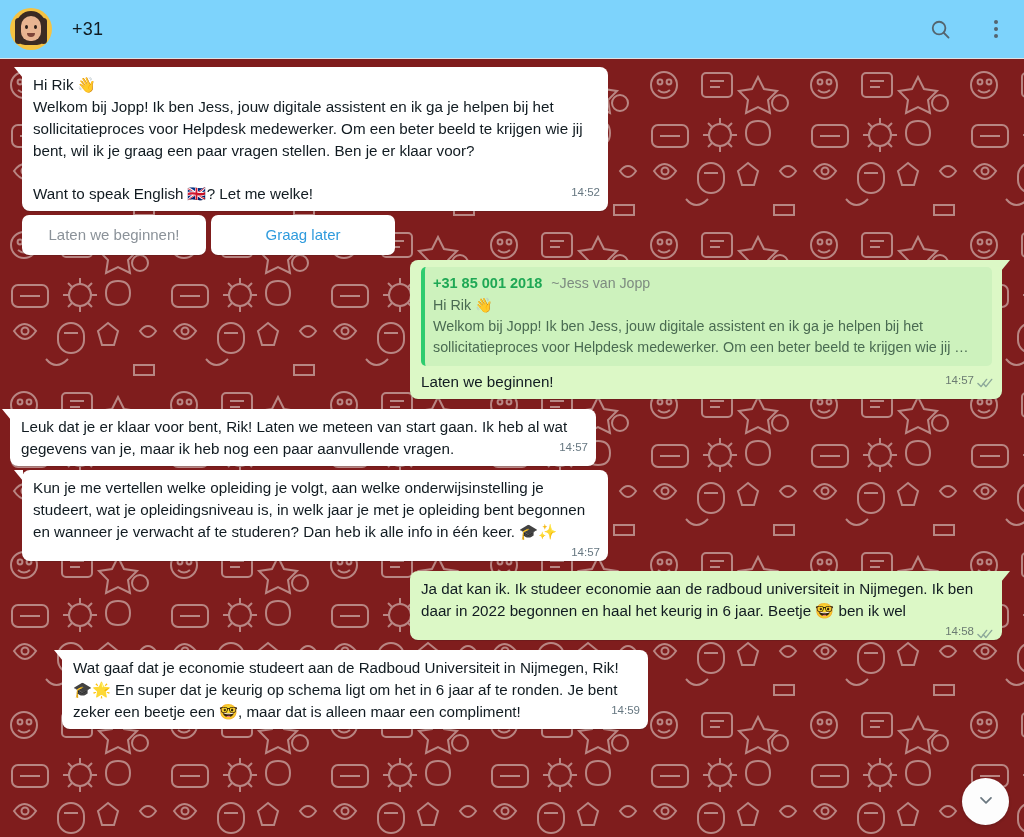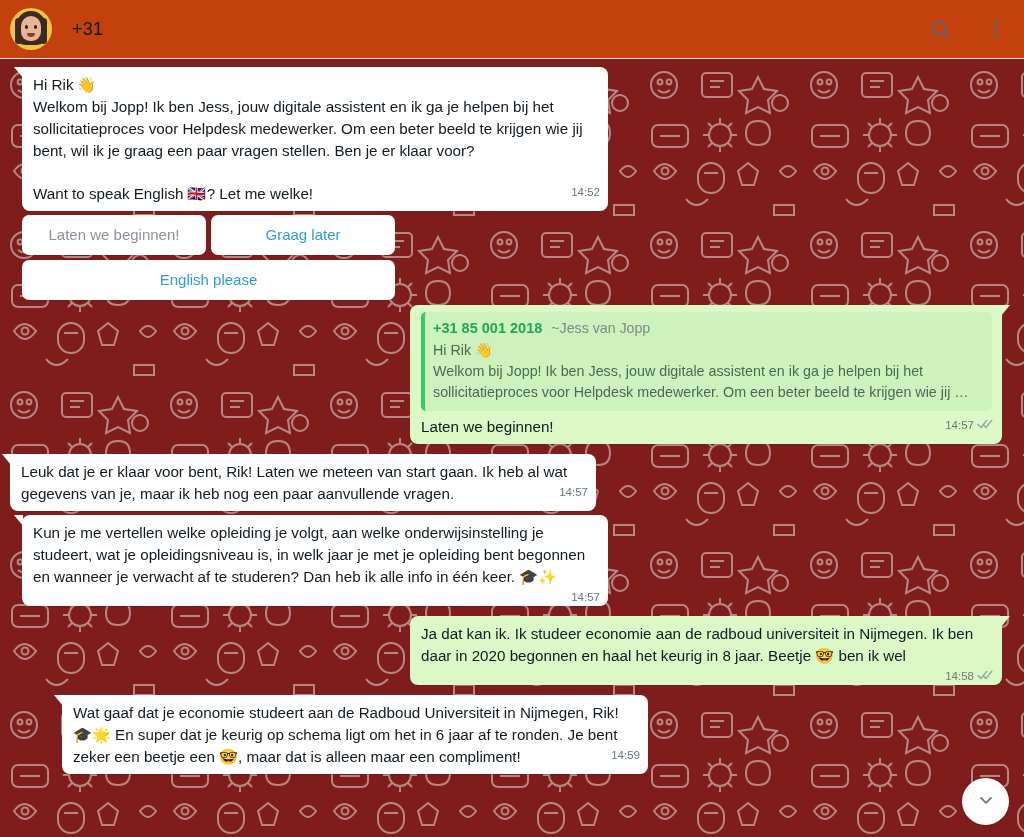--- a/index.html
+++ b/index.html
@@ -19,21 +19,21 @@
     height: 837px;
     display: flex;
     flex-direction: column;
     background: #e6e0d9;
   }
 
   
   .chat-header {
     flex: 0 0 auto;
     height: 59px;
-    background: #c2410c;
+    background: #7dd3fc;
     display: flex;
     align-items: center;
     padding: 0 18px 0 10px;
     box-sizing: border-box;
     border-bottom: 1px solid #dfe1e3;
     position: relative;
     z-index: 6;
   }
   .avatar-wrap {
     width: 42px;
@@ -197,21 +197,21 @@
 
   .msg-text { white-space: pre-wrap; }
   .para-gap { height: 21px; }
 
   .meta {
     float: right;
     margin: -4px -2px 0 14px;
     font-size: 11.5px;
     color: #667781;
     display: inline-flex;
-    align-items: flex-start;
+    align-items: flex-end;
     gap: 3px;
     line-height: 16px;
     position: relative;
     top: 5px;
   }
   .meta.out { color: #6b7b72; }
   .ticks {
     display: inline-block;
     width: 17px;
     height: 12px;
@@ -378,23 +378,20 @@
             <span>14:52</span>
           </span>
         </div>
       </div>
 
       <div class="qr-wrap">
         <div class="qr-row">
           <div class="qr-btn half used">Laten we beginnen!</div>
           <div class="qr-btn half">Graag later</div>
         </div>
-        <div class="qr-row">
-          <div class="qr-btn full">English please</div>
-        </div>
       </div>
 
       <div class="row right" style="margin-top:5px;">
         <div class="bubble out" style="width:660px;max-width:592px;padding-top:6px;">
           <div class="quote">
             <div class="quote-head">
               <span class="quote-num">+31 85 001 2018</span>
               <span class="quote-name">~Jess van Jopp</span>
             </div>
             <div class="quote-body">Hi Rik 👋</div>
@@ -426,21 +423,21 @@
         <div class="bubble in" style="max-width:586px;border-top-left-radius:8px;">
           <span class="msg-text">Kun je me vertellen welke opleiding je volgt, aan welke onderwijsinstelling je studeert, wat je opleidingsniveau is, in welk jaar je met je opleiding bent begonnen en wanneer je verwacht af te studeren? Dan heb ik alle info in één keer. 🎓✨</span>
           <span class="meta" style="float:right;margin-left:40px;">
             <span>14:57</span>
           </span>
         </div>
       </div>
 
       <div class="row right" style="margin-top:10px;">
         <div class="bubble out" style="max-width:592px;">
-          <span class="msg-text">Ja dat kan ik. Ik studeer economie aan de radboud universiteit in Nijmegen. Ik ben daar in 2020 begonnen en haal het keurig in 8 jaar. Beetje 🤓 ben ik wel</span>
+          <span class="msg-text">Ja dat kan ik. Ik studeer economie aan de radboud universiteit in Nijmegen. Ik ben daar in 2022 begonnen en haal het keurig in 6 jaar. Beetje 🤓 ben ik wel</span>
           <span class="meta out" style="float:right;margin-left:40px;">
             <span>14:58</span>
             <span class="ticks">
               <svg width="17" height="12" viewBox="0 0 18 12" fill="none" stroke="#8da99a" stroke-width="1.5" stroke-linecap="round" stroke-linejoin="round">
                 <path d="M1 6.5 L4.3 9.8 L10.2 2.2"></path>
                 <path d="M6.6 6.6 L9.4 9.8 L15.6 2.2"></path>
               </svg>
             </span>
           </span>
         </div>

